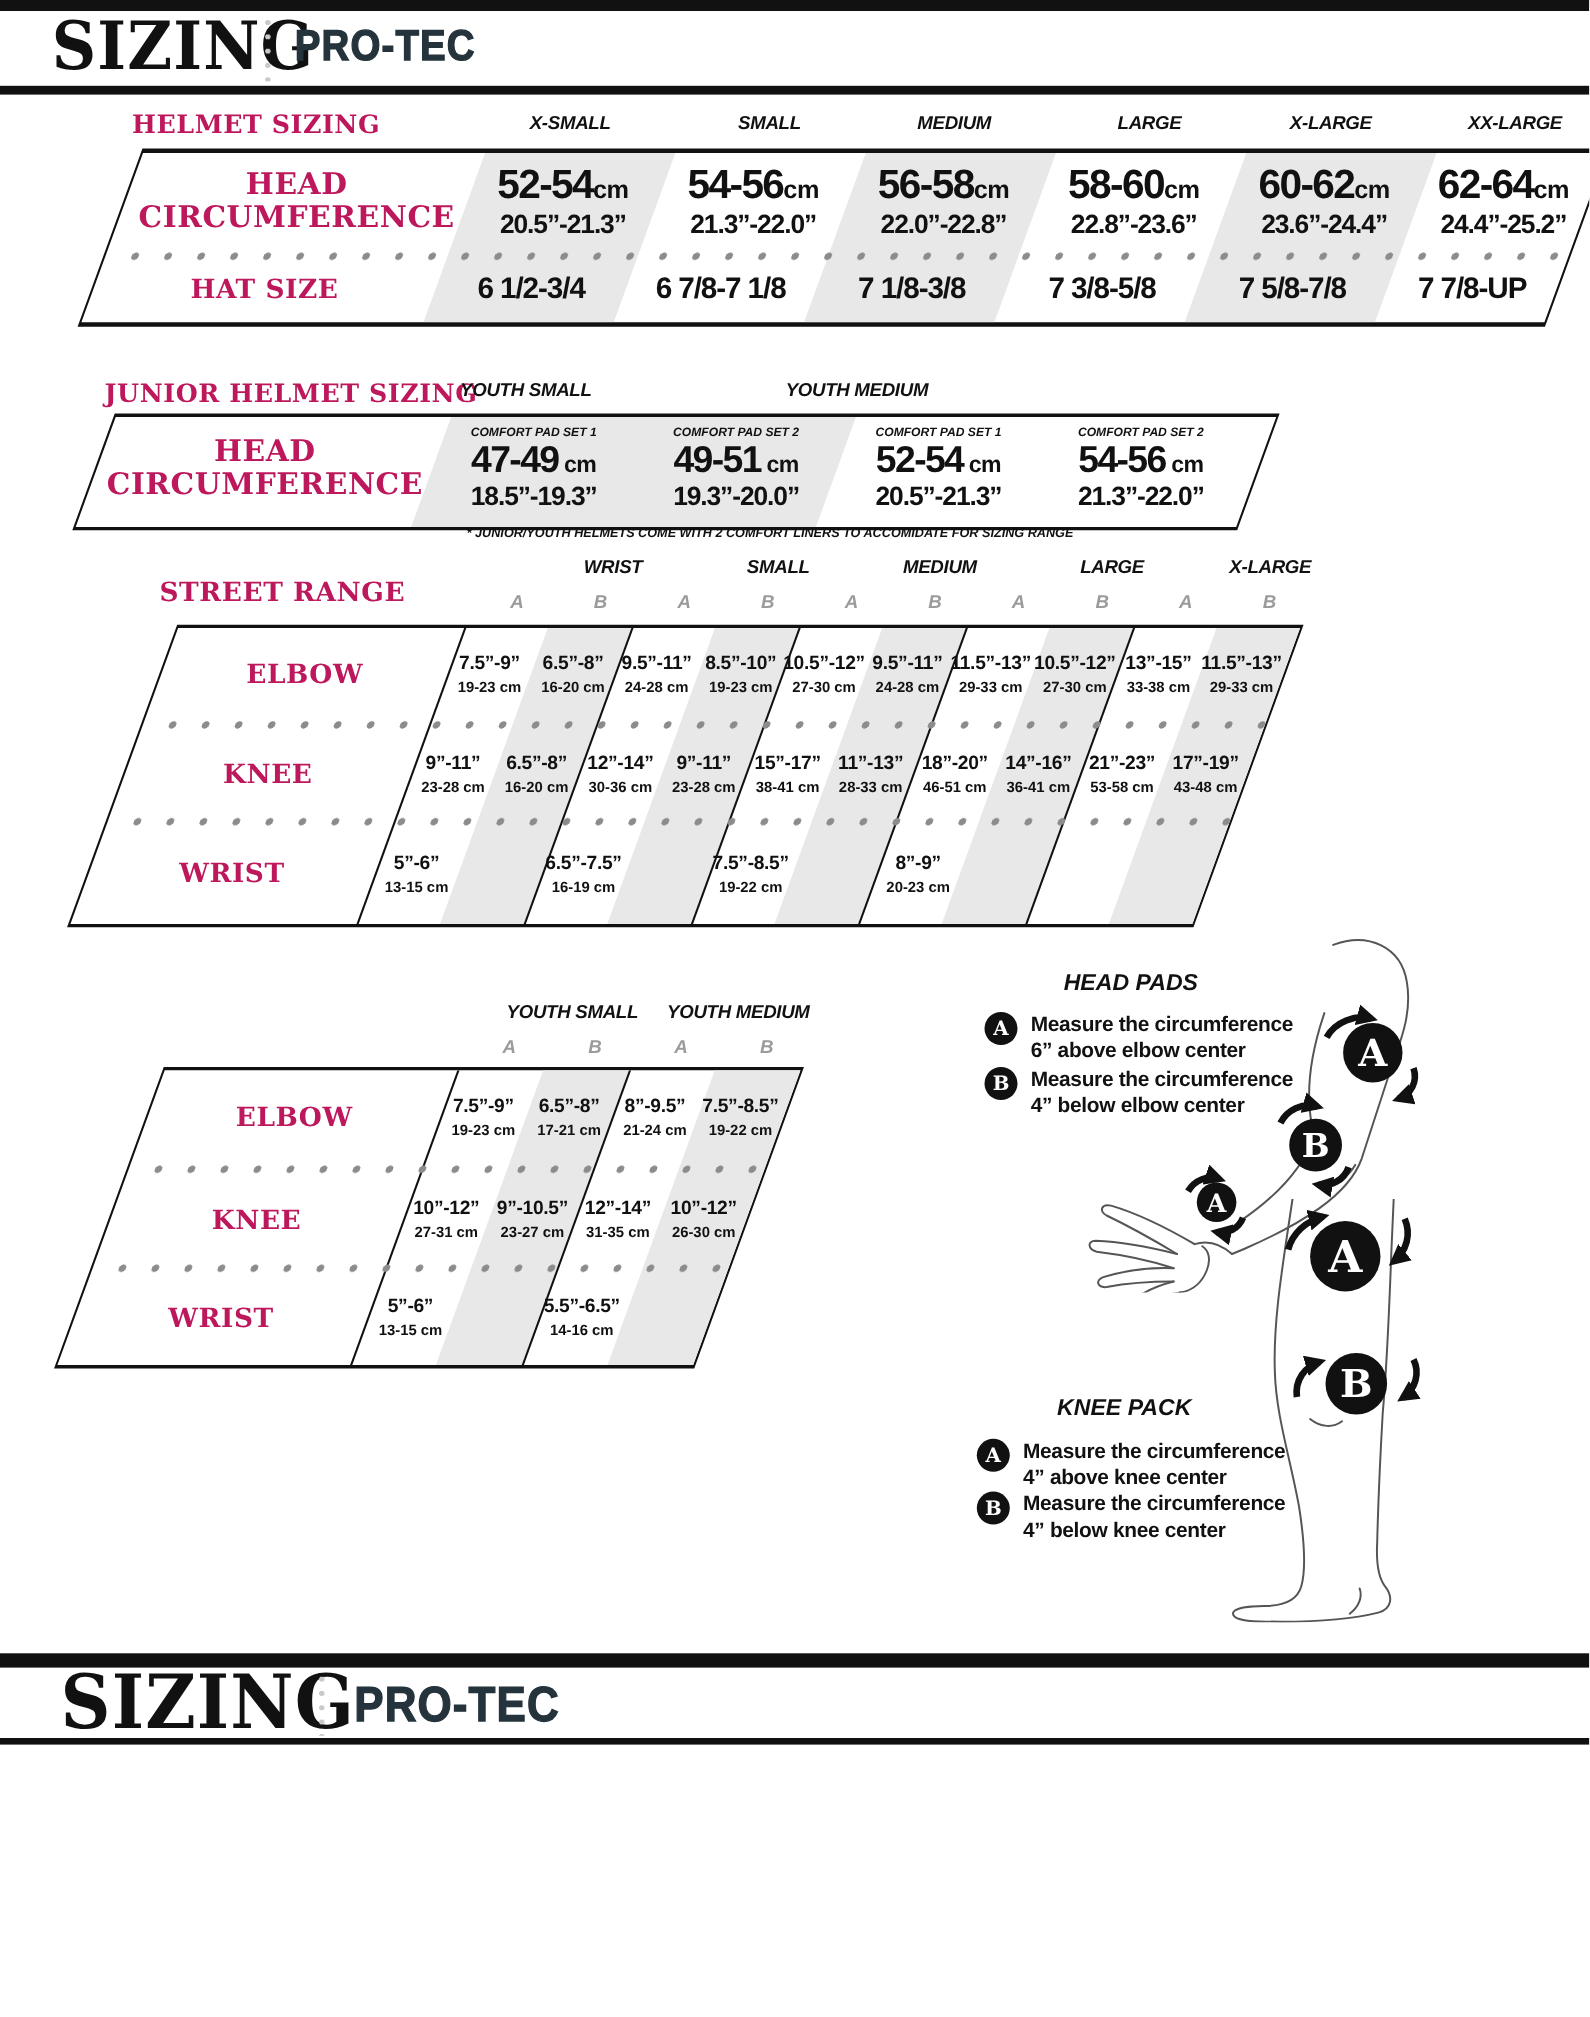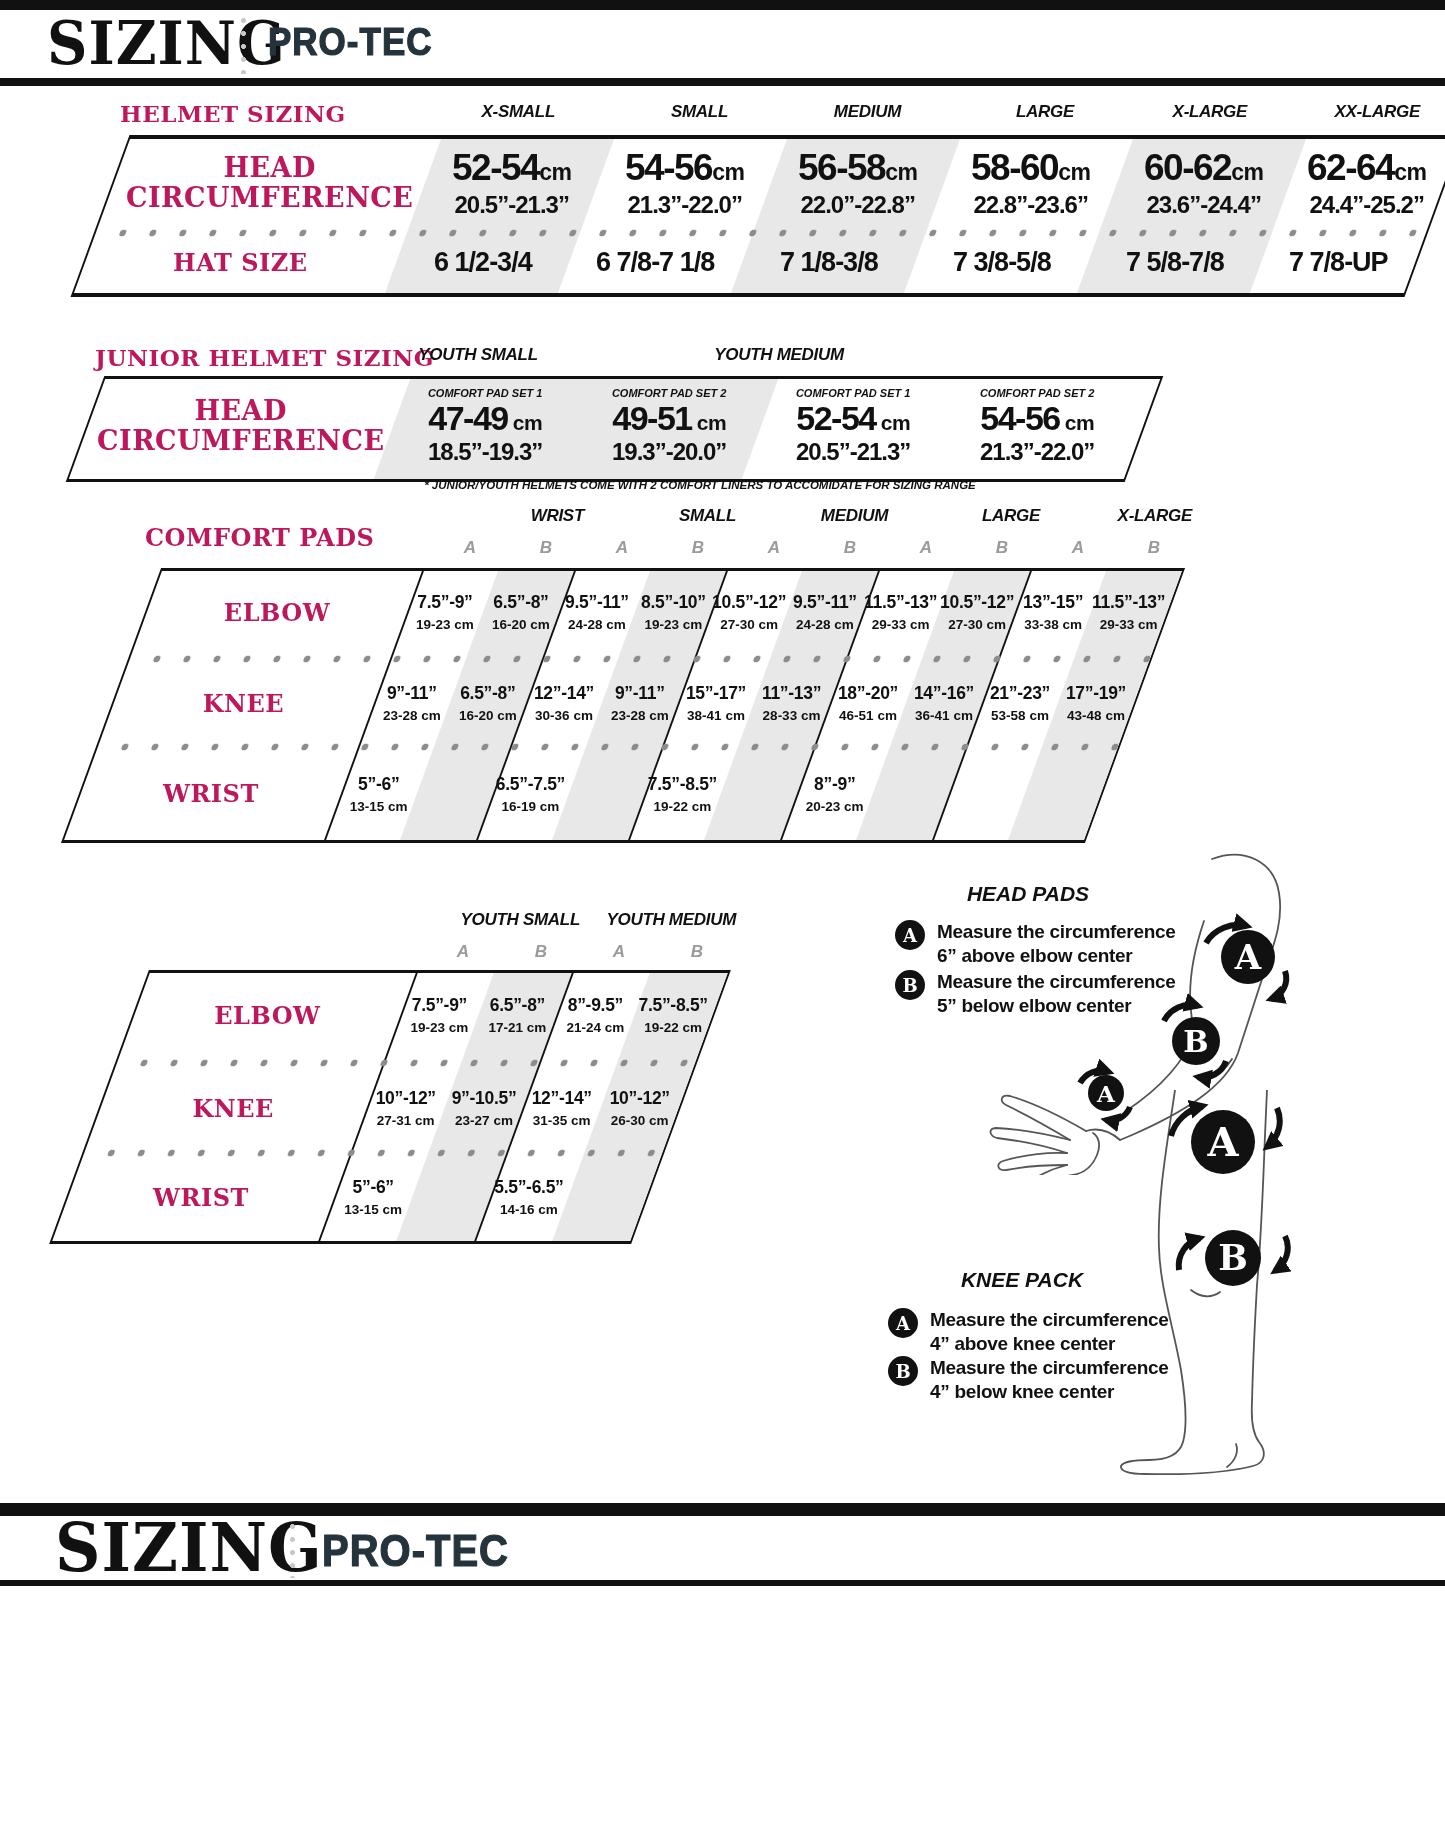--- a/index.html
+++ b/index.html
@@ -187,21 +187,21 @@
           <div class="up cond">
             <div class="j-set">COMFORT PAD SET 2</div>
             <div><span class="j-cm">54-56</span><span class="j-unit">cm</span></div>
             <div class="j-in">21.3”-22.0”</div>
           </div>
         </div>
     </div>
   </div>
   <div class="ctr note" style="left:700px;top:479px">* JUNIOR/YOUTH HELMETS COME WITH 2 COMFORT LINERS TO ACCOMIDATE FOR SIZING RANGE</div>
 
-  <div class="abs slab" style="left:145px;top:523px;font-size:24px;letter-spacing:0.5px">COMFORT PADS</div>
+  <div class="abs slab" style="left:145px;top:523px;font-size:24px;letter-spacing:0.5px">STREET RANGE</div>
   <div class="hstrip" style="left:172px;top:506px">
     <div class="w260"></div>
     <div class="size-h w152">WRIST</div>
     <div class="size-h w152">SMALL</div>
     <div class="size-h w152">MEDIUM</div>
     <div class="size-h w152">LARGE</div>
     <div class="size-h w152">X-LARGE</div>
   </div>
   <div class="hstrip" style="left:172px;top:538px">
     <div class="w260"></div>
@@ -502,21 +502,21 @@
     <div class="badge">A</div>
     <div class="m-text">
       <div>Measure the circumference</div>
       <div>6” above elbow center</div>
     </div>
   </div>
   <div class="m-row" style="left:895px;top:970px">
     <div class="badge">B</div>
     <div class="m-text">
       <div>Measure the circumference</div>
-      <div>5” below elbow center</div>
+      <div>4” below elbow center</div>
     </div>
   </div>
 
   <svg class="abs" style="left:980px;top:845px" width="330" height="330" viewBox="0 0 330 330">
     <defs>
       <marker id="ah" viewBox="0 0 10 10" refX="7" refY="5" markerWidth="3.2" markerHeight="3.2" orient="auto-start-reverse">
         <path d="M0,0 L10,5 L0,10 z" fill="#111"></path>
       </marker>
     </defs>
     <g stroke="#555" stroke-width="1.8" fill="none" stroke-linecap="round">

